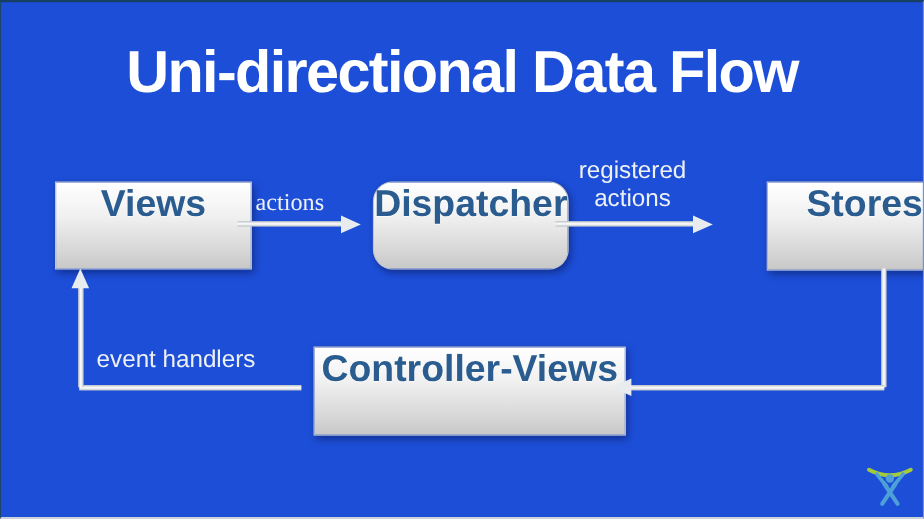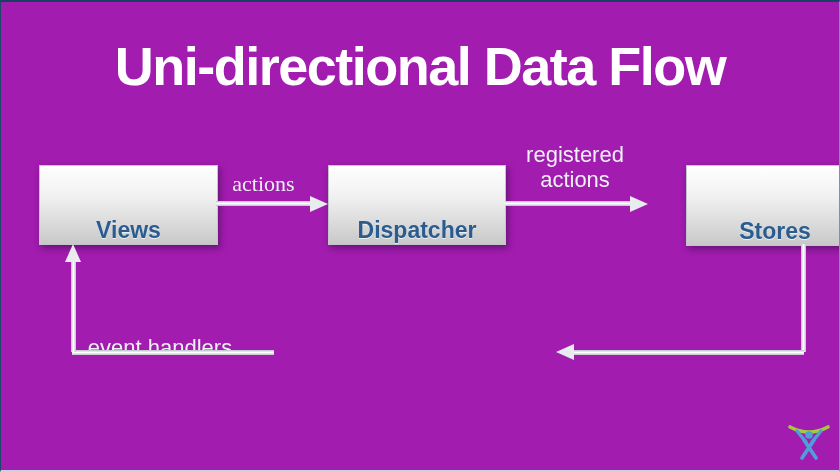--- a/index.html
+++ b/index.html
@@ -1,38 +1,39 @@
 <!DOCTYPE html>
 <html><head>
 <meta charset="utf-8">
 <style>
   html,body { margin:0; padding:0; background:#10334f; }
   .slide {
     position:relative; width:840px; height:472px; overflow:hidden;
-    background:#a21caf; box-sizing:border-box;
+    background:#1d4ed8; box-sizing:border-box;
     border-top:2px solid #173e63; border-bottom:2px solid #ccd2d9;
     border-left:1px solid #1b4569; border-right:1px solid #7e93ab;
     font-family:"Liberation Sans", sans-serif;
   }
   .title {
     position:absolute; top:33px; left:0; right:0; margin:0;
     text-align:center; color:#ffffff; font-size:54px; font-weight:bold;
     letter-spacing:-1.5px;
   }
   .node {
-    position:absolute; display:flex; align-items:flex-end; justify-content:center;
+    position:absolute; display:flex; align-items:flex-start; justify-content:center;
     background:linear-gradient(to bottom, #ffffff 0%, #f0f0f0 40%, #d6d6d6 80%, #c8c8c8 100%);
     border:1px solid #c2c6ca;
     box-shadow:2px 3px 7px rgba(0,0,25,0.38);
-    color:#2a5c90; font-weight:bold; font-size:23px;
+    color:#2a5c90; font-weight:bold; font-size:34px;
     text-shadow:0 1px 0 rgba(255,255,255,0.65);
     white-space:nowrap;
+    margin-left:11px;
   }
   .node-views      { left:38px;  top:163px; width:177px; height:78px; }
-  .node-dispatcher { left:327px; top:163px; width:176px; height:78px; }
+  .node-dispatcher { left:327px; top:163px; width:176px; height:78px;border-radius:18px; }
   .node-stores     { left:685px; top:163px; width:176px; height:79px; }
   .node-controller { left:273px; top:313px; width:282px; height:79px; }
 
   .hline { position:absolute; height:5px;
            background:linear-gradient(to bottom,#b9c0c7,#ffffff 50%,#b9c0c7); }
   .vline { position:absolute; width:5px;
            background:linear-gradient(to right,#b9c0c7,#ffffff 50%,#b9c0c7); }
   .head  { position:absolute; width:0; height:0; }
   .head-right { border-top:8px solid transparent; border-bottom:8px solid transparent;
                 border-left:18px solid #e9ecee; }
@@ -41,21 +42,21 @@
   .head-up    { border-left:8px solid transparent; border-right:8px solid transparent;
                 border-bottom:18px solid #e9ecee; }
 
   .edge-label {
     position:absolute; color:#eef1f4; font-size:22px;
     text-align:center; line-height:1.12;
   }
   .label-actions    { left:210px; top:170px; width:105px;font-family:Liberation Serif, serif; }
   .label-registered { left:490px; top:141px; width:168px; }
   .label-change     { left:598px; top:313px; width:195px; }
-  .label-handlers   { left:70px;  top:313px; width:178px;margin-top:21px; }
+  .label-handlers   { left:70px;  top:313px; width:178px; }
 
   .line-e1 { left:215px; top:199px; width:94px; }
   .head-e1 { left:309px; top:194px; }
   .line-e2 { left:504px; top:199px; width:125px; }
   .head-e2 { left:629px; top:194px; }
   .vline-e3 { left:800px; top:242px; height:108px; }
   .hline-e3 { left:571px; top:348px; width:232px; }
   .head-e3  { left:555px; top:342px; }
   .hline-e4 { left:71px; top:348px; width:202px; }
   .vline-e4 { left:70px; top:258px; height:92px; }
@@ -72,20 +73,23 @@
 
   <div class="node node-views">
     <span>Views</span>
   </div>
   <div class="node node-dispatcher">
     <span>Dispatcher</span>
   </div>
   <div class="node node-stores">
     <span>Stores</span>
   </div>
+  <div class="node node-controller">
+    <span>Controller-Views</span>
+  </div>
 
   <div class="edge-label label-actions">actions</div>
   <div class="hline line-e1"></div>
   <div class="head head-right head-e1"></div>
 
   <div class="edge-label label-registered">registered actions</div>
   <div class="hline line-e2"></div>
   <div class="head head-right head-e2"></div>
 
   <div class="vline vline-e3"></div>

